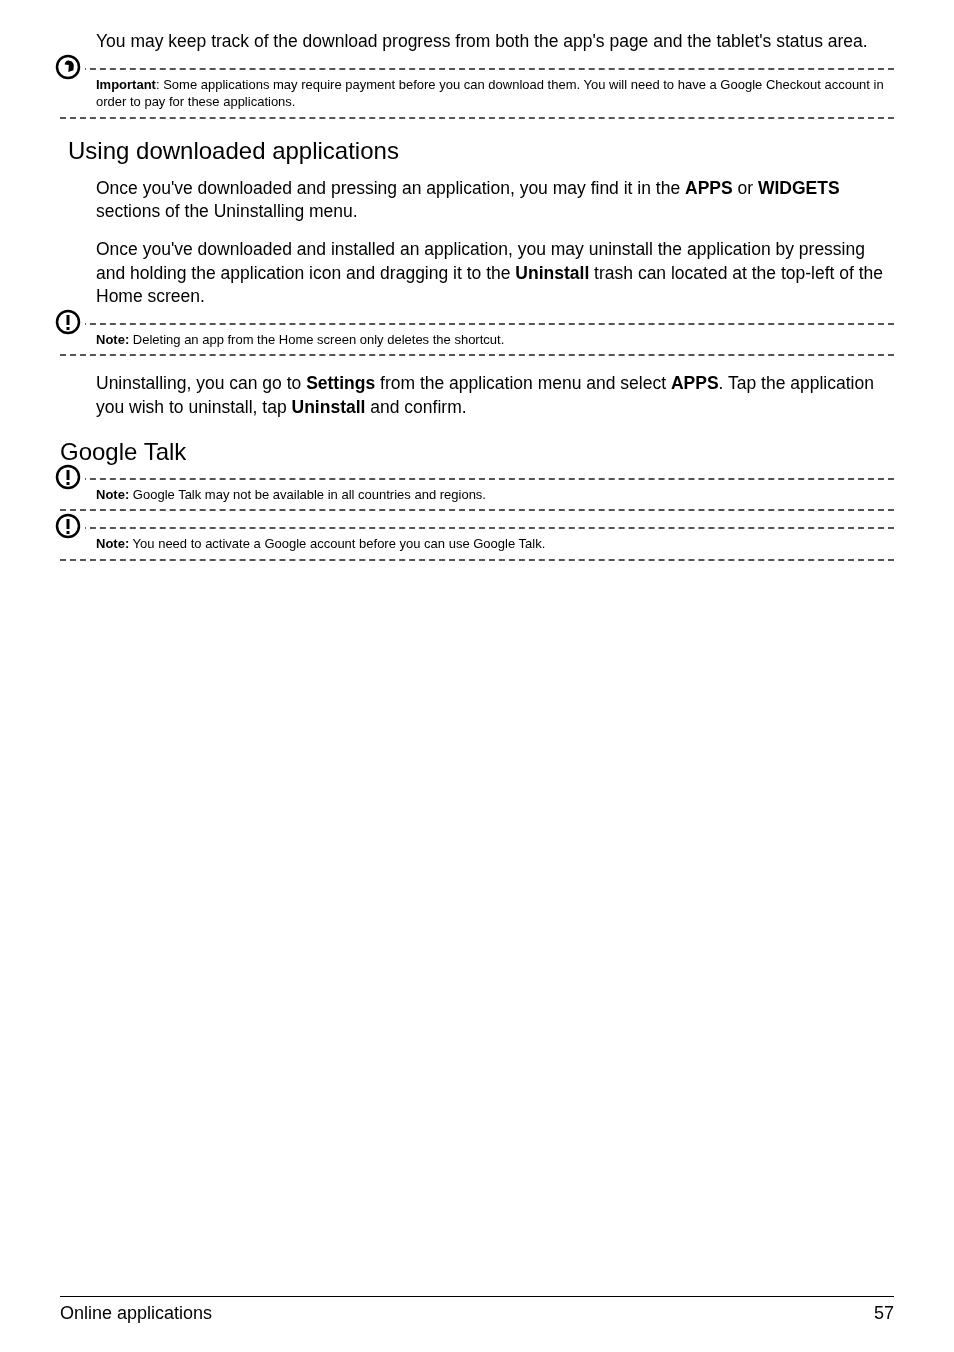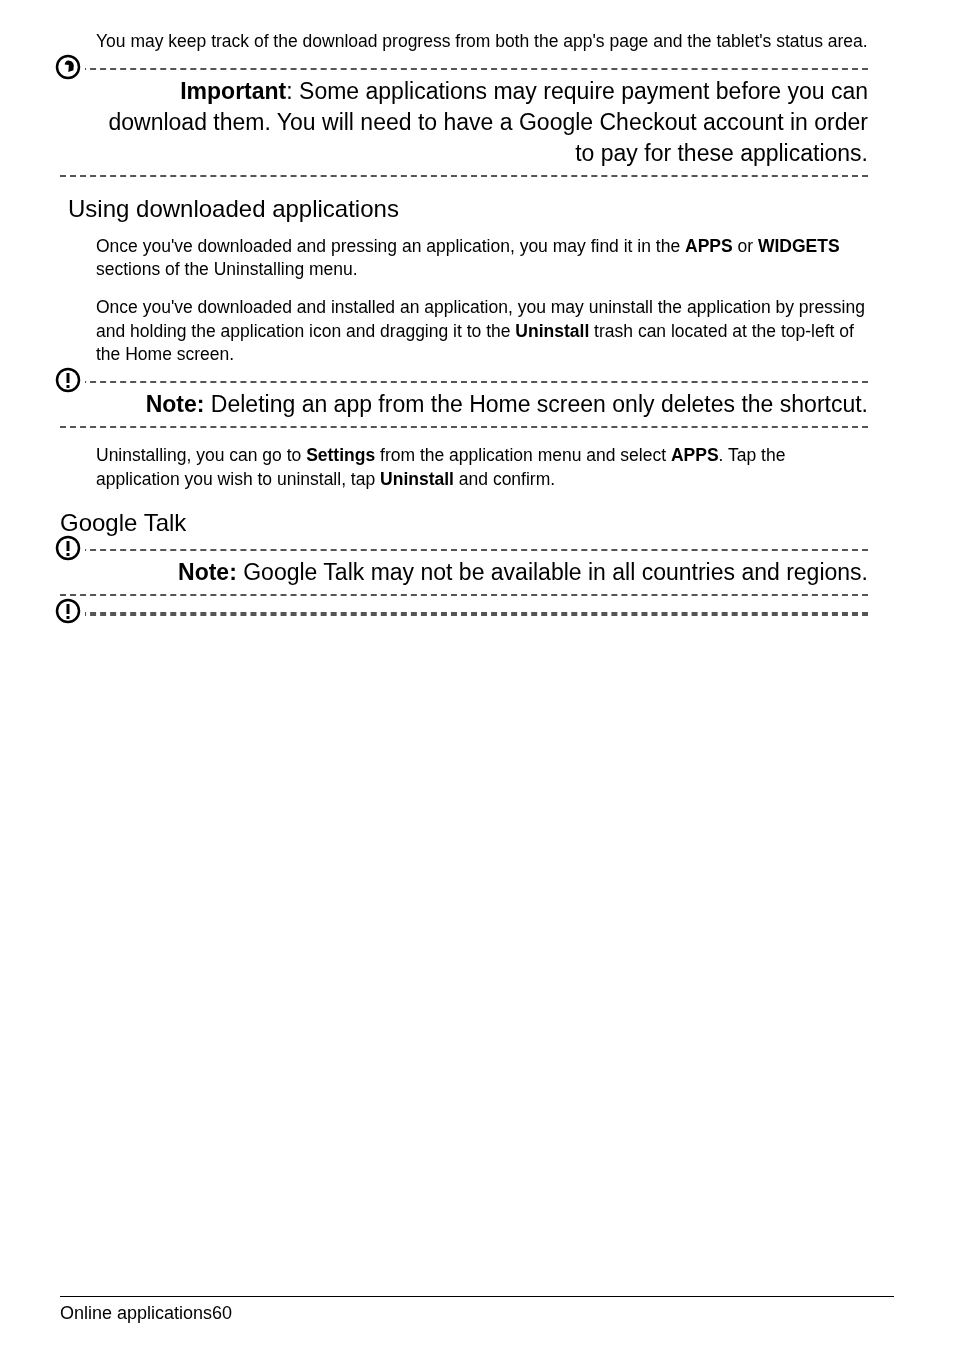--- a/index.html
+++ b/index.html
@@ -5,21 +5,21 @@
   * { box-sizing: border-box; }
   body {
     margin: 0;
     padding: 0;
     font-family: Arial, Helvetica, sans-serif;
     color: #000;
     background: #fff;
     width: 954px;
   }
   .page {
-    padding: 30px 86px 20px 60px;
+    padding: 30px 60px 20px 60px;
     min-height: 1352px;
     position: relative;
   }
   .body-text {
     font-size: 17.5px;
     line-height: 1.35;
     margin: 0 0 14px 36px;
   }
   .callout {
     position: relative;
@@ -32,24 +32,23 @@
     background: #fff;
     padding: 0 4px 0 0;
   }
   .callout-icon svg { display: block; }
   .dash-line {
     border: none;
     border-top: 2px dashed #555;
     margin: 0;
   }
   .callout-text {
-    font-size: 23px;
+    font-size: 13px;
     line-height: 1.35;
     margin: 6px 0 6px 36px;
-    text-align: right;
   }
   .h2 {
     font-size: 24px;
     font-weight: normal;
     margin: 18px 0 12px 8px;
   }
   .h1 {
     font-size: 24px;
     font-weight: normal;
     margin: 18px 0 12px 0;
@@ -61,20 +60,21 @@
     left: 60px;
     right: 60px;
   }
   .footer-line {
     border: none;
     border-top: 1.5px solid #000;
     margin-bottom: 6px;
   }
   .footer-row {
     display: flex;
+    justify-content: space-between;
     font-size: 18px;
   }
 </style>
 </head>
 <body>
 
 <div class="page">
 
   <p class="body-text">You may keep track of the download progress from both the app's page and the tablet's status area.</p>
 
@@ -142,24 +142,27 @@
 
   <div class="callout">
     <hr class="dash-line">
     <span class="callout-icon">
       <svg width="26" height="26" viewBox="0 0 26 26">
         <circle cx="13" cy="13" r="11" fill="none" stroke="#000" stroke-width="2.5"></circle>
         <rect x="11.5" y="6" width="3" height="10" fill="#000"></rect>
         <rect x="11.5" y="18" width="3" height="3" fill="#000"></rect>
       </svg>
     </span>
+    <p class="callout-text">
+      <span class="bold">Note:</span><span> You need to activate a Google account before you can use Google Talk.</span>
+    </p>
     <hr class="dash-line">
   </div>
 
   <div class="footer">
     <hr class="footer-line">
     <div class="footer-row">
       <span>Online applications</span>
-      <span>60</span>
+      <span>57</span>
     </div>
   </div>
 
 </div>
 
 </body></html>

